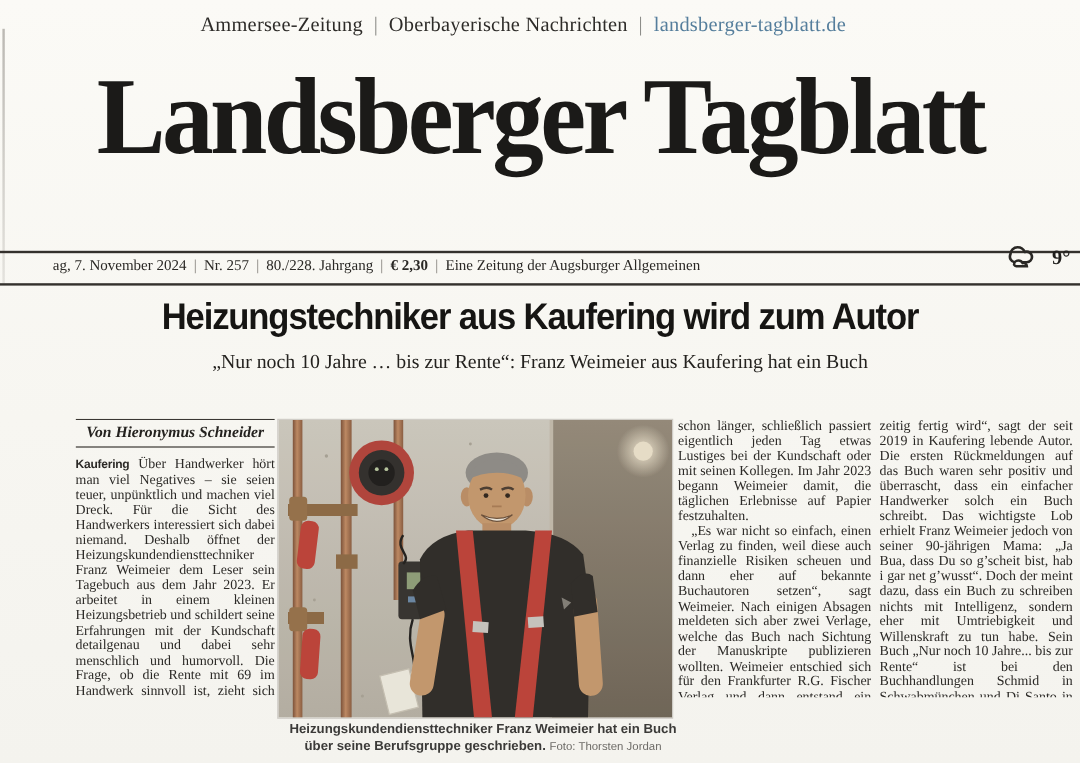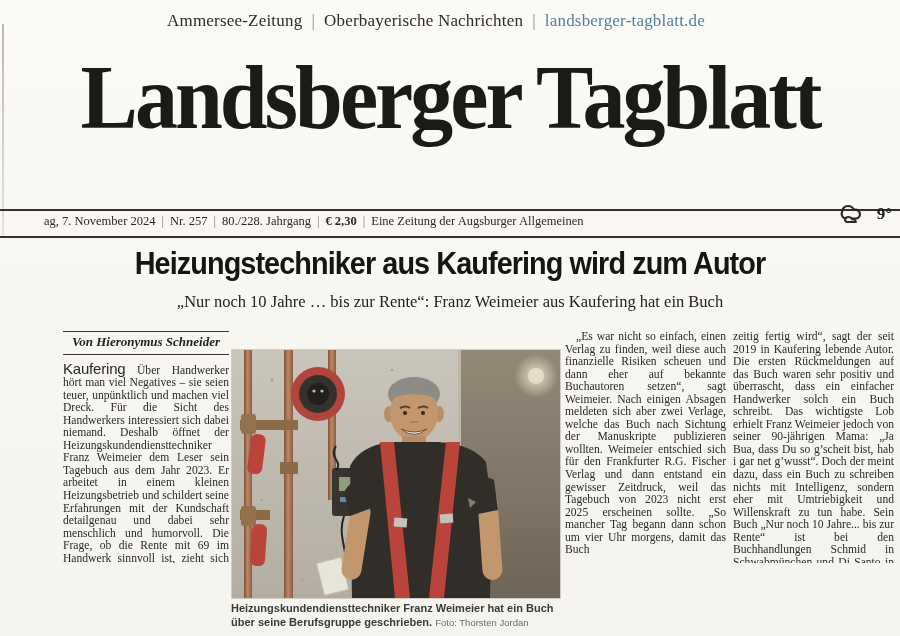--- a/index.html
+++ b/index.html
@@ -40,42 +40,42 @@
 
   
   .headline { position:absolute; top:246px; left:0; width:900px; text-align:center;
     font-family:"Liberation Sans", sans-serif; font-weight:bold; font-size:31px;
     letter-spacing:-1px; color:#161513; transform:scaleX(.93); transform-origin:center;
     white-space:nowrap; }
   .subhead { position:absolute; top:291px; left:0; width:900px; text-align:center;
     font-size:16.5px; line-height:1.32; color:#24221f; }
 
   
-  .col { position:absolute; top:331px; font-size:11.6px; line-height:12.55px;
+  .col { position:absolute; top:349px; font-size:11.6px; line-height:12.55px;
     text-align:justify; color:#2b2926; overflow:hidden; height:232px; }
   .col p { margin:0; }
   .col p.indent { text-indent:11px; }
   .col1 { left:63px;  width:166px; }
   .col3 { left:565px; width:161px; }
   .col4 { left:733px; width:161px; }
-  .lead { font-family:"Liberation Sans", sans-serif; font-weight:normal; font-size:15px;
+  .lead { font-family:"Liberation Sans", sans-serif; font-weight:bold; font-size:10px;
     letter-spacing:-.2px;margin-top:17px; }
 
   .byline-block { margin-bottom:8px; }
   .byline-rule { height:1px; background:#3a3733; margin:0; }
   .byline { text-align:center; font-style:italic; font-weight:bold; font-size:13px;
     padding:4px 0 5px; color:#24221f; }
 
   
   .photo { position:absolute; left:232px; top:350px; width:328px; height:248px;
     outline:1px solid rgba(90,85,75,.25); }
   .photo svg { display:block; }
   .caption { position:absolute; left:231px; top:602px; width:343px;
     font-family:"Liberation Sans", sans-serif; font-size:11px; font-weight:bold;
-    line-height:1.25; color:#3b3a38; text-align:left; }
+    line-height:1.25; color:#3b3a38; text-align:center; }
   .credit { font-size:9.5px; font-weight:normal; color:#6d6b67; }
 </style>
 </head>
 <body>
 
 <div class="page">
 
   <div class="scan-edge"></div>
 
   <div class="editions">
@@ -215,20 +215,21 @@
       <rect width="328" height="248" fill="#8d7b5f" opacity="0.06"></rect>
     </svg>
   </figure>
 
   <figcaption class="caption">
     <span>Heizungskundendiensttechniker Franz Weimeier hat ein Buch über seine Berufsgruppe geschrieben.</span>
     <span class="credit">Foto: Thorsten Jordan</span>
   </figcaption>
 
   <div class="col col3">
+    <p>schon länger, schließlich passiert eigentlich jeden Tag etwas Lustiges bei der Kundschaft oder mit seinen Kollegen. Im Jahr 2023 begann Weimeier damit, die täglichen Erlebnisse auf Papier festzuhalten.</p>
     <p class="indent">„Es war nicht so einfach, einen Verlag zu finden, weil diese auch finanzielle Risiken scheuen und dann eher auf bekannte Buchautoren setzen“, sagt Weimeier. Nach einigen Absagen meldeten sich aber zwei Verlage, welche das Buch nach Sichtung der Manuskripte publizieren wollten. Weimeier entschied sich für den Frankfurter R.G. Fischer Verlag und dann entstand ein gewisser Zeitdruck, weil das Tagebuch von 2023 nicht erst 2025 erscheinen sollte. „So mancher Tag begann dann schon um vier Uhr morgens, damit das Buch</p>
   </div>
 
   <div class="col col4">
     <p>zeitig fertig wird“, sagt der seit 2019 in Kaufering lebende Autor. Die ersten Rückmeldungen auf das Buch waren sehr positiv und überrascht, dass ein einfacher Handwerker solch ein Buch schreibt. Das wichtigste Lob erhielt Franz Weimeier jedoch von seiner 90-jährigen Mama: „Ja Bua, dass Du so g’scheit bist, hab i gar net g’wusst“. Doch der meint dazu, dass ein Buch zu schreiben nichts mit Intelligenz, sondern eher mit Umtriebigkeit und Willenskraft zu tun habe. Sein Buch „Nur noch 10 Jahre... bis zur Rente“ ist bei den Buchhandlungen Schmid in Schwabmünchen und Di Santo in Bobingen zum Preis von 24,90 Euro erhältlich. Dem Kauf bei den örtlichen Buchhandlungen zieht Weimeier eine Bestellung über das Internet vor.</p>
   </div>
 
 </div>
 
 </body></html>

